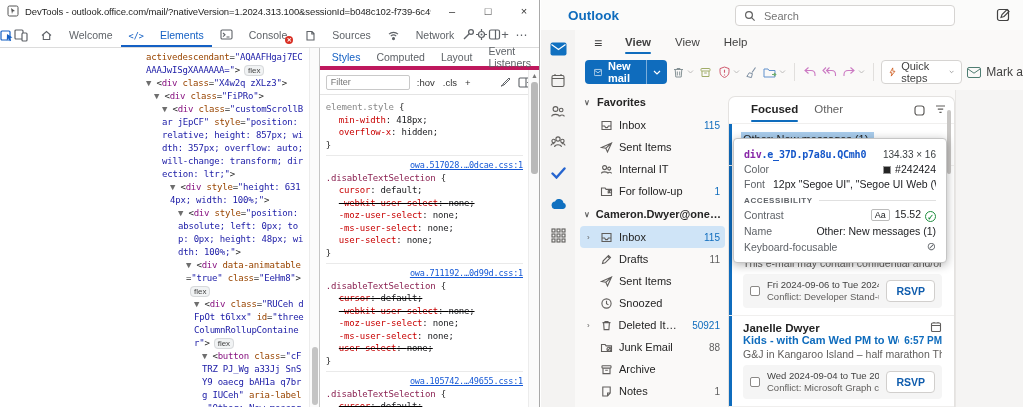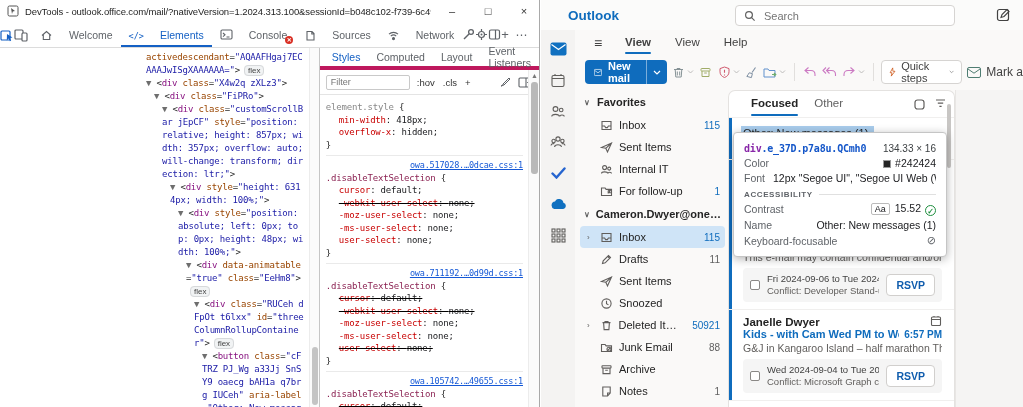--- a/index.html
+++ b/index.html
@@ -92,21 +92,21 @@
   .f-section{height:24px;display:flex;align-items:center;gap:6px;padding:0 4px;font-weight:bold;font-size:11px;}
   .f-row{height:22px;display:flex;align-items:center;gap:6px;padding:0 5px 0 7px;border-radius:4px;position:relative;}
   .f-row.selected{background:#cfe4f7;}
   .f-chev{width:7px;font-size:8px;color:#616161;display:inline-block;}
   .f-ic{width:13px;height:13px;display:flex;align-items:center;justify-content:center;color:#605e5c;flex:none;}
   .f-name{white-space:nowrap;overflow:hidden;text-overflow:ellipsis;}
   .f-count{margin-left:auto;color:#0f6cbd;font-size:10px;padding-left:4px;}
 
   
   .ol-list{width:227px;background:#fff;border:1px solid #e4e2e0;border-bottom:none;border-radius:7px 7px 0 0;
-      margin-top:2px;position:relative;overflow:hidden;}
+      margin-top:8px;position:relative;overflow:hidden;}
   .list-head{height:27px;display:flex;align-items:center;padding:0 8px 0 14px;border-bottom:1px solid #f0efee;}
   .list-tab{font-size:11.5px;color:#616161;padding:5px 8px 7px;position:relative;}
   .list-tab.active{font-weight:bold;color:#242424;}
   .list-tab.active::after{content:"";position:absolute;left:8px;right:8px;bottom:0;height:2.5px;border-radius:2px;background:#0f6cbd;}
   .list-head-icons{margin-left:auto;display:flex;gap:10px;color:#605e5c;}
   .list-body{position:absolute;top:27px;left:0;right:0;bottom:0;overflow:hidden;}
   .list-scroll{position:absolute;right:1px;top:1px;width:8px;height:120px;}
   .list-scroll .thumb{position:absolute;top:12px;left:2px;width:4px;height:64px;border-radius:2px;background:#c8c6c4;}
   .msg{position:relative;padding:5px 12px 7px 14px;border-top:1px solid #f0efee;}
   .msg:first-child{border-top:none;}

